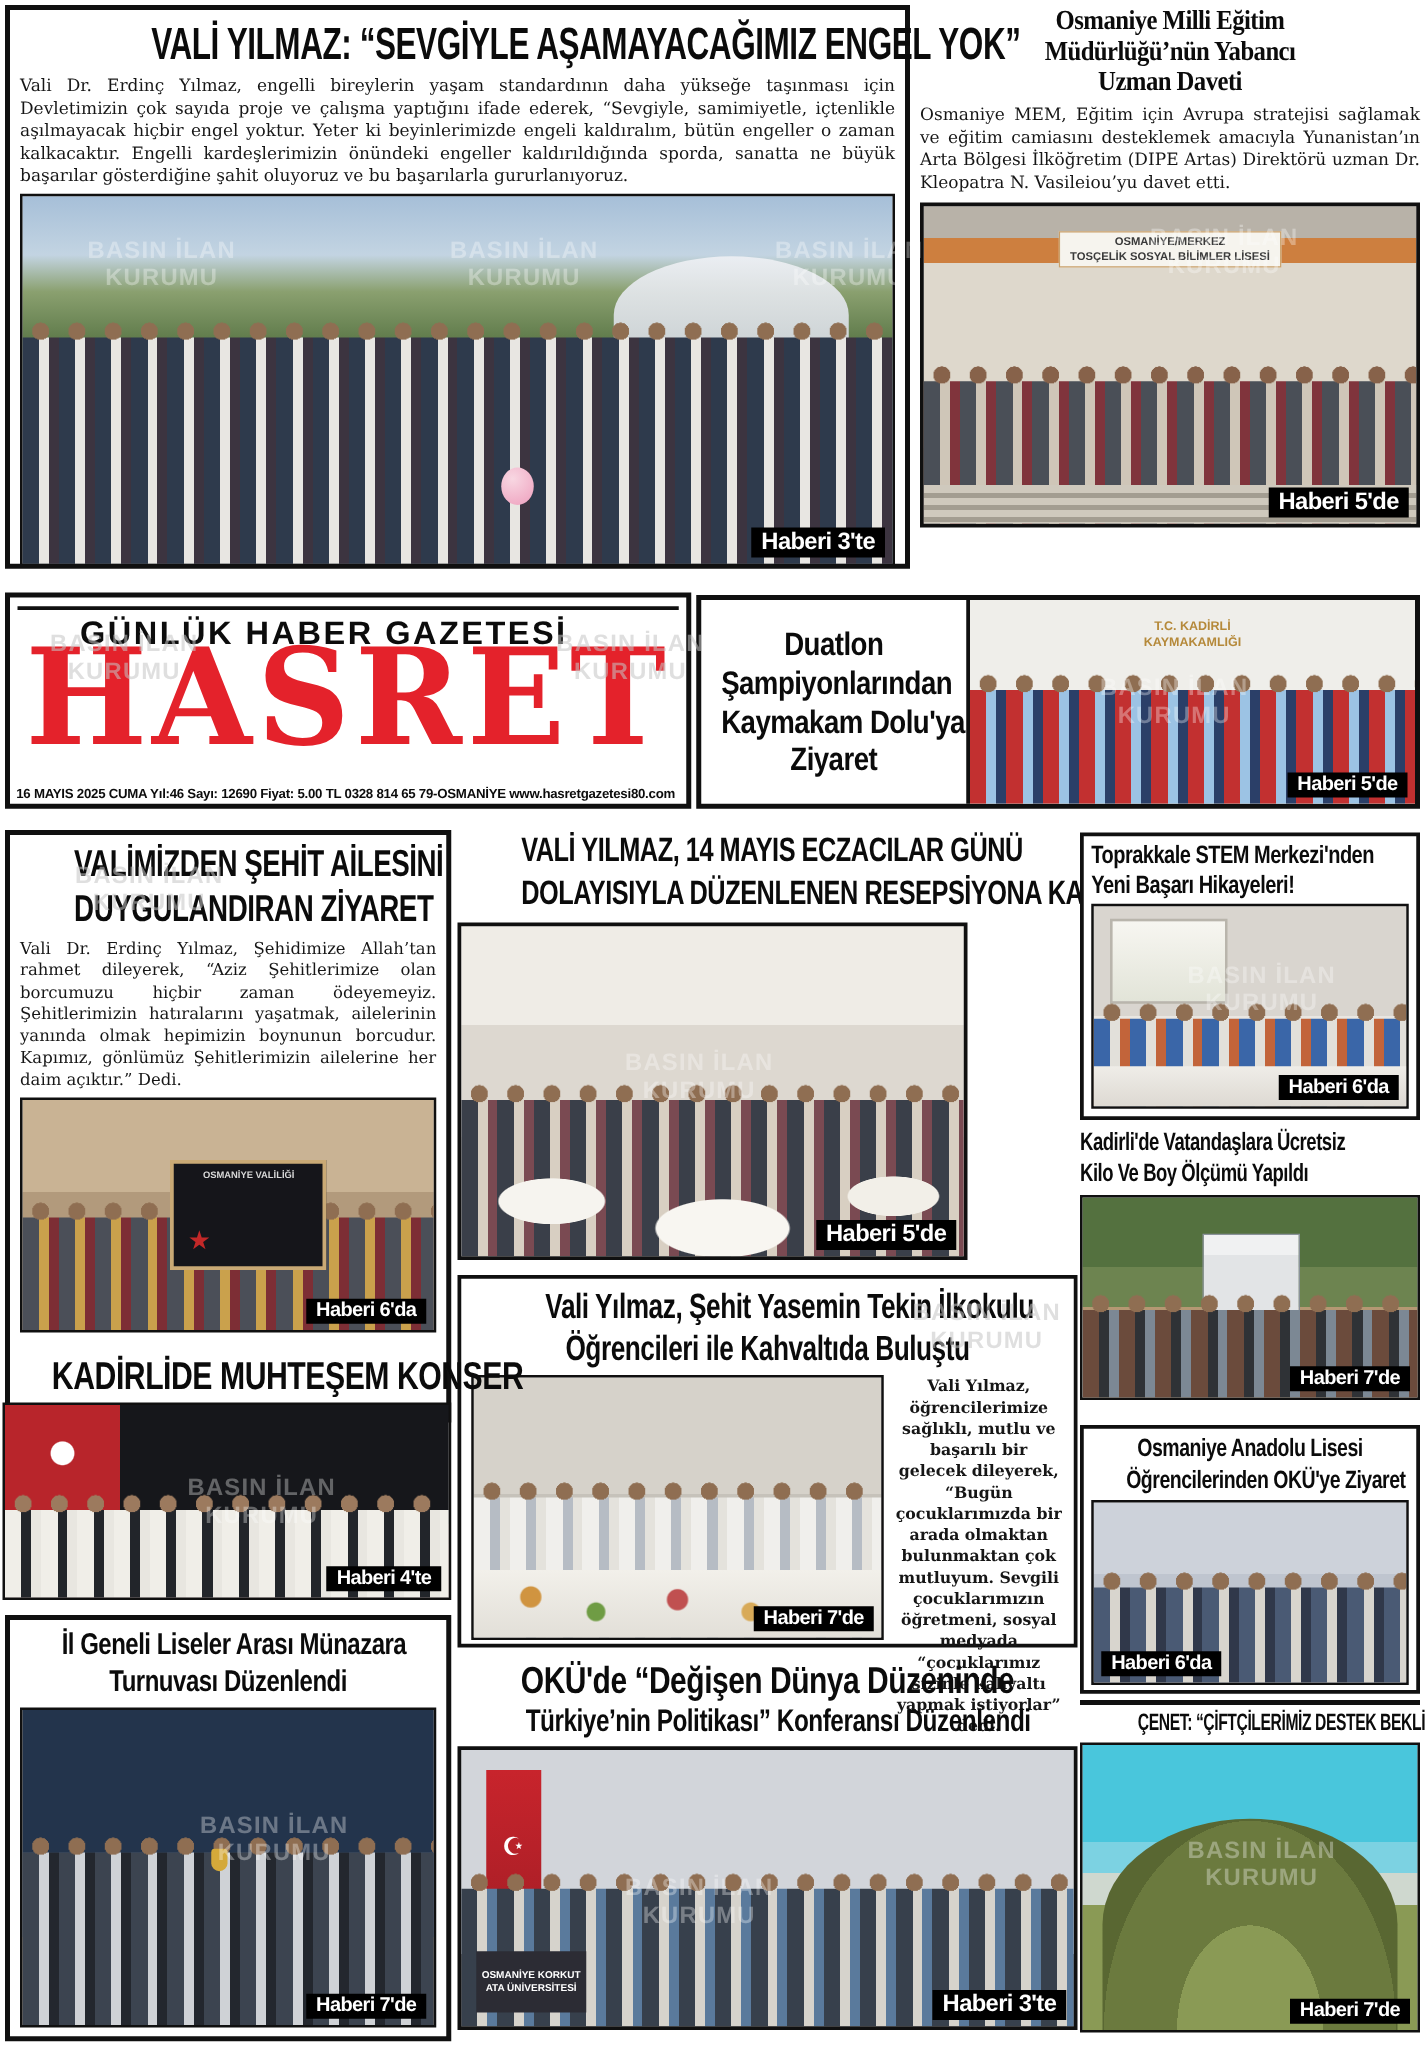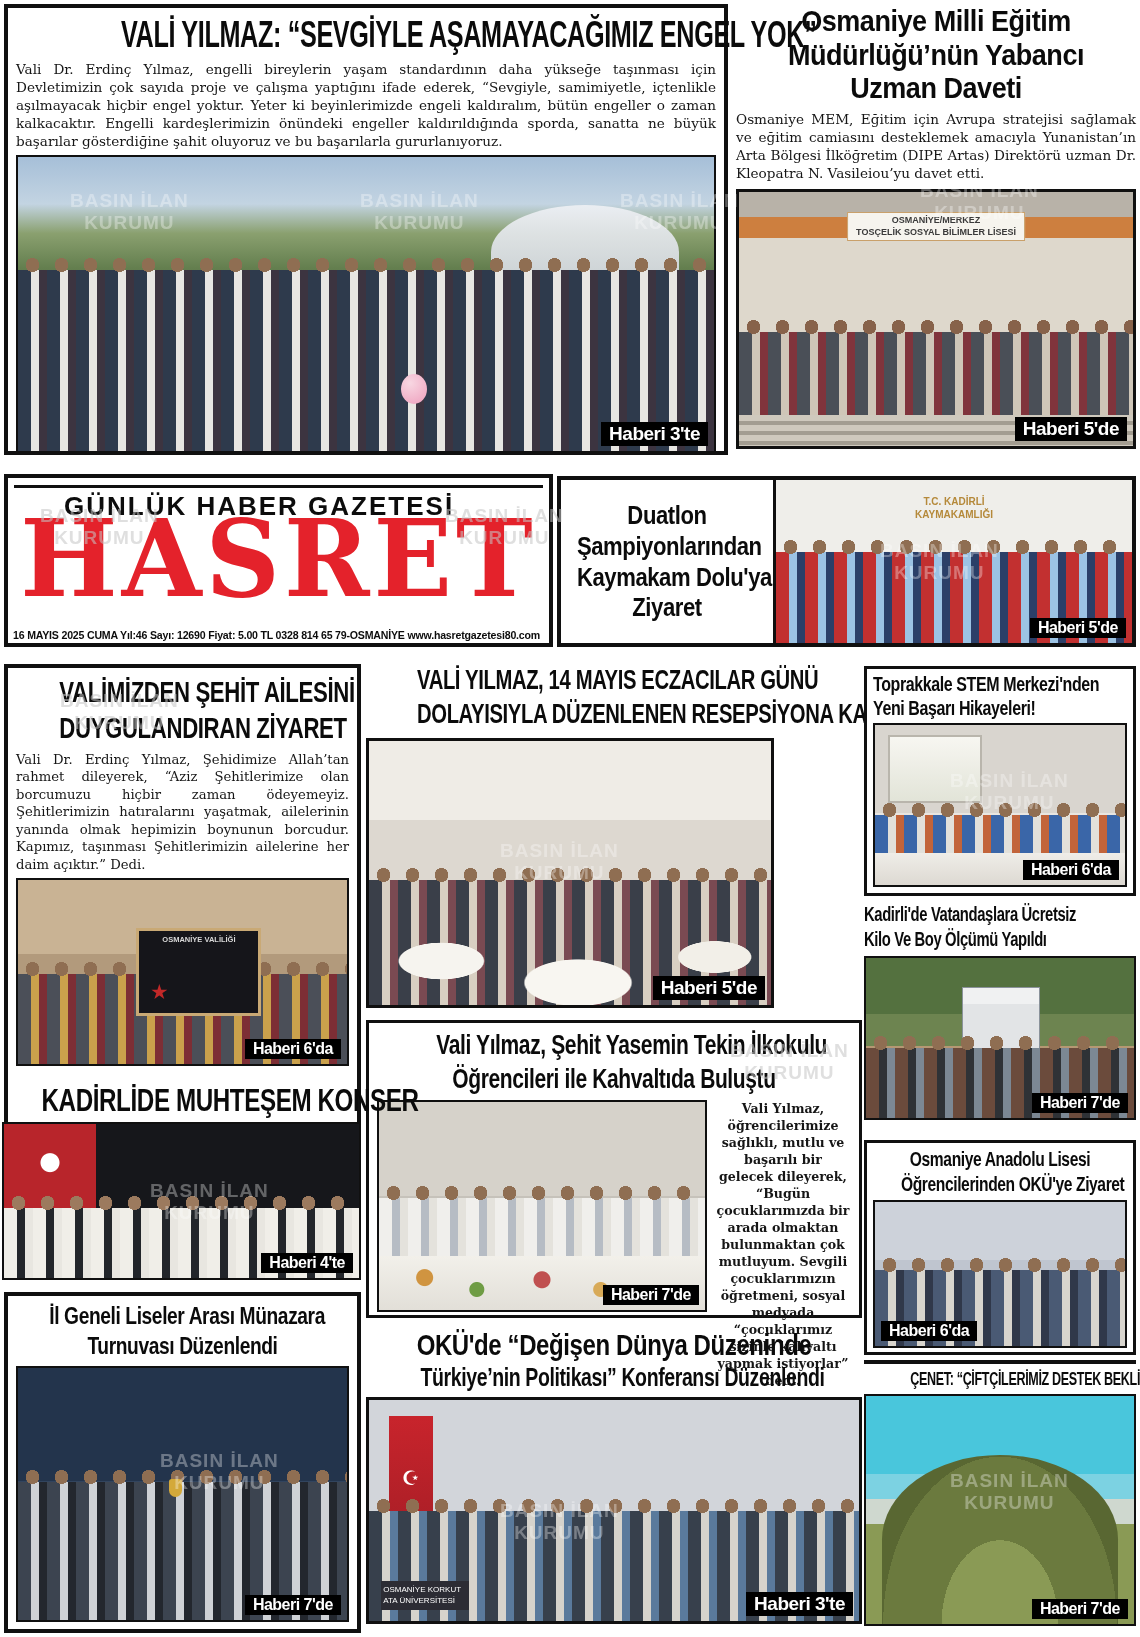--- a/index.html
+++ b/index.html
@@ -77,21 +77,21 @@
     background:radial-gradient(circle 9px at 50% 42%,#fff 0 9px,transparent 10px),#b8252b;}
   .ph-munazara{--skin:#8f6e52;--c1:#3c4450;--c2:#cfd2d6;--c3:#23272e;--crowd:60%;
     background:linear-gradient(180deg,#23344c 0 45%,#31445e 45% 72%,#6a5a48 72% 100%);}
   .ph-munazara::before{content:"";position:absolute;left:46%;top:44%;width:13px;height:18px;z-index:3;
     background:#d4a93a;border-radius:3px 3px 7px 7px;}
   .ph-oku{--skin:#8f6e52;--c1:#37404c;--c2:#d6d3cc;--c3:#5a7a9c;--crowd:56%;
     background:linear-gradient(180deg,#d2d5da 0 52%,#c2c6cc 52% 74%,#4a4540 74% 100%);}
   .flagTR{position:absolute;left:4%;top:7%;width:9%;height:56%;z-index:1;color:#fff;
     background:linear-gradient(#c8242c,#a81e26);display:flex;align-items:center;justify-content:center;font-size:20px;}
   .unilogo{position:absolute;left:2.5%;bottom:5%;width:17%;z-index:4;background:#2c2c34;color:#fff;
-    font-size:8px;font-weight:400;text-align:left;line-height:1.3;padding:4px 2px;}
+    font-size:8px;font-weight:700;text-align:center;line-height:1.3;padding:14px 2px;}
   .ph-anadolu{--skin:#8f6e52;--c1:#4a5a74;--c2:#d8d5ce;--c3:#30384a;--crowd:62%;
     background:linear-gradient(180deg,#cdd2da 0 40%,#bfc5cf 40% 100%);}
   .ph-cenet{background:linear-gradient(180deg,#49c6dc 0 34%,#7cd2e2 34% 45%,#cfd8cf 45% 56%,#8a9a55 56% 100%);}
   .ph-cenet::before{content:"";position:absolute;left:6%;right:6%;bottom:0;height:74%;z-index:1;
     background:radial-gradient(ellipse at 50% 100%,#8a9a55 0 35%,#6b7a3e 35% 70%,#596732 70% 100%);
     border-radius:50% 50% 0 0;}
 
   
   #masthead{left:4px;top:474px;width:549px;height:173px;}
   #masthead::before{content:"";position:absolute;left:6px;right:6px;top:7px;height:3px;background:#101010;}
@@ -115,21 +115,21 @@
       <span class="cond" style="--sx:.70">VALİ YILMAZ: “SEVGİYLE AŞAMAYACAĞIMIZ ENGEL YOK”</span>
     </h1>
     <p class="body" style="margin-top:2px;">   Vali Dr. Erdinç Yılmaz, engelli bireylerin yaşam standardının daha yükseğe taşınması için Devletimizin çok sayıda proje ve çalışma yaptığını ifade ederek, “Sevgiyle, samimiyetle, içtenlikle aşılmayacak hiçbir engel yoktur. Yeter ki beyinlerimizde engeli kaldıralım, bütün engeller o zaman kalkacaktır.  Engelli kardeşlerimizin önündeki engeller kaldırıldığında sporda, sanatta ne büyük başarılar gösterdiğine şahit oluyoruz ve bu başarılarla gururlanıyoruz.</p>
     <div class="photo thin crowd ph-engel" style="margin-top:5px;height:298px;">
       <div class="balloon"></div>
       <span class="tag">Haberi 3'te</span>
     </div>
   </section>
 
   <section class="abs" style="left:736px;top:2px;width:400px;">
-    <h2 class="hl" style="font-size:30px;line-height:1.12;margin-top:2px;">
+    <h2 class="hl" style="font-size:22px;line-height:1.12;margin-top:2px;font-family:Liberation Serif, serif;">
       <span class="cond" style="--sx:.9">Osmaniye Milli Eğitim</span>
       <span class="cond" style="--sx:.9">Müdürlüğü’nün Yabancı</span>
       <span class="cond" style="--sx:.9">Uzman Daveti</span>
     </h2>
     <p class="body" style="margin-top:6px;">   Osmaniye MEM, Eğitim için Avrupa stratejisi sağlamak ve eğitim camiasını desteklemek amacıyla Yunanistan’ın Arta Bölgesi İlköğretim (DIPE Artas) Direktörü uzman Dr. Kleopatra N. Vasileiou’yu davet etti.</p>
     <div class="photo crowd ph-school" style="margin-top:6px;height:260px;">
       <div class="sign">
         <div>OSMANİYE/MERKEZ</div>
         <div>TOSÇELİK SOSYAL BİLİMLER LİSESİ</div>
       </div>
@@ -155,21 +155,21 @@
 KAYMAKAMLIĞI</div>
       <span class="tag small">Haberi 5'de</span>
     </div>
   </section>
 
   <section class="box" style="left:4px;top:664px;width:357px;height:474px;padding:6px 8px;">
     <h2 class="hl" style="font-size:30px;line-height:1.2;">
       <span class="cond" style="--sx:.74">VALİMİZDEN ŞEHİT AİLESİNİ</span>
       <span class="cond" style="--sx:.74">DUYGULANDIRAN ZİYARET</span>
     </h2>
-    <p class="body" style="margin-top:5px;font-size:13.2px;">   Vali Dr. Erdinç Yılmaz, Şehidimize Allah’tan rahmet dileyerek, “Aziz Şehitlerimize olan borcumuzu hiçbir zaman ödeyemeyiz. Şehitlerimizin hatıralarını yaşatmak, ailelerinin yanında olmak hepimizin boynunun borcudur. Kapımız, taşınması Şehitlerimizin ailelerine her daim açıktır.” Dedi.</p>
+    <p class="body" style="margin-top:5px;font-size:13.2px;">   Vali Dr. Erdinç Yılmaz, Şehidimize Allah’tan rahmet dileyerek, “Aziz Şehitlerimize olan borcumuzu hiçbir zaman ödeyemeyiz. Şehitlerimizin hatıralarını yaşatmak, ailelerinin yanında olmak hepimizin boynunun borcudur. Kapımız, gönlümüz Şehitlerimizin ailelerine her daim açıktır.” Dedi.</p>
     <div class="photo thin crowd ph-sehit" style="margin-top:5px;height:188px;">
       <div class="frame">OSMANİYE VALİLİĞİ</div>
       <span class="tag small">Haberi 6'da</span>
     </div>
   </section>
 
   <section class="abs" style="left:366px;top:664px;width:408px;">
     <h2 class="hl" style="font-size:27px;line-height:1.25;">
       <span class="cond" style="--sx:.75">VALİ YILMAZ, 14 MAYIS ECZACILAR GÜNÜ</span>
       <span class="cond" style="--sx:.75">DOLAYISIYLA DÜZENLENEN RESEPSİYONA KATILDI</span>

